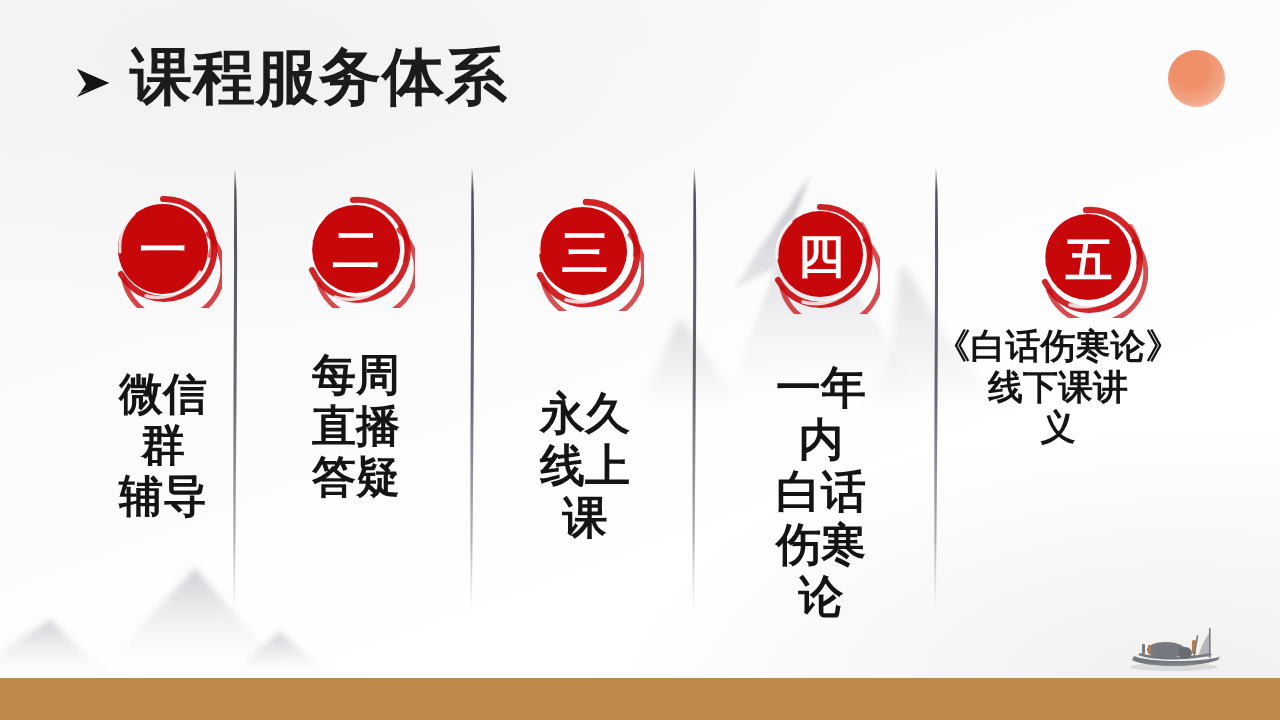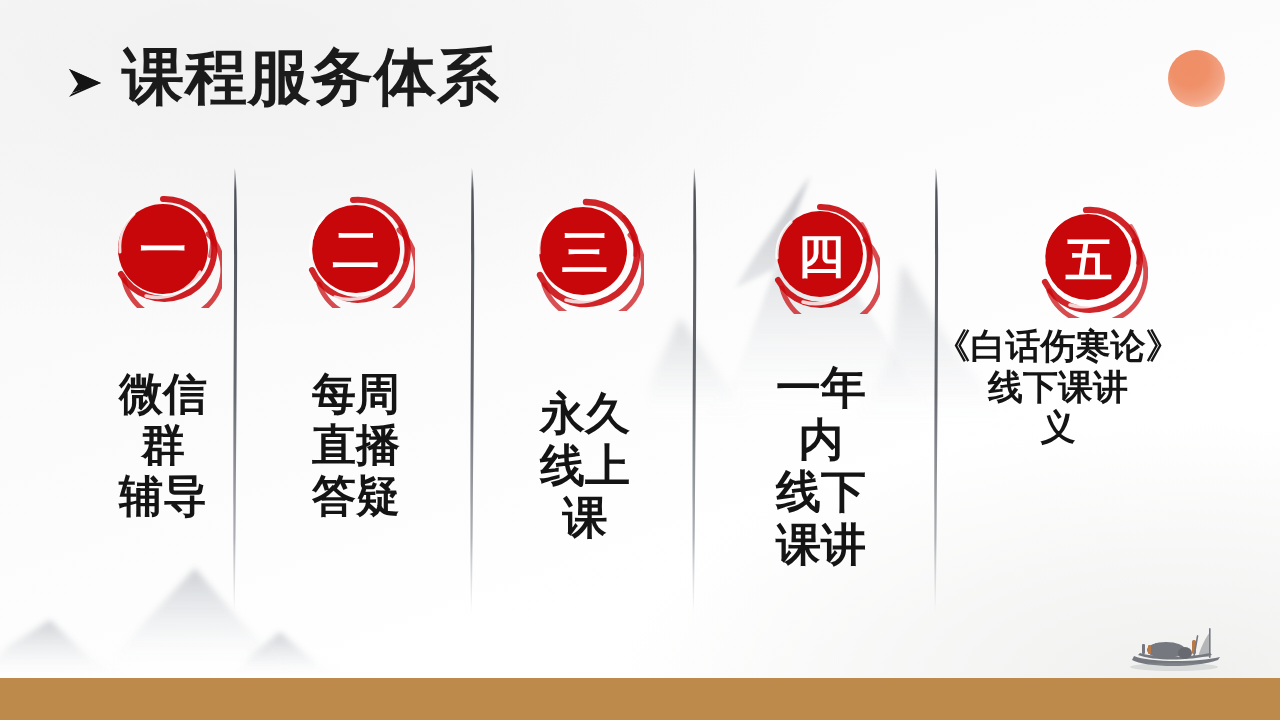--- a/index.html
+++ b/index.html
@@ -76,21 +76,21 @@
     left: 0;
     top: 678px;
     width: 1280px;
     height: 42px;
     background: #bd8a4c;
   }
 
   
   .title-row {
     position: absolute;
-    left: 64px;
+    left: 72px;
     top: 46px;
     display: flex;
     align-items: center;
     gap: 18px;
   }
   .title-bullet {
     width: 40px;
     height: 40px;
     flex: none;
     margin-top: 12px;
@@ -157,21 +157,21 @@
   }
 
   
   #col-1 { left: 104px;  width: 118px; }
   #col-2 { left: 295px;  width: 122px; }
   #col-3 { left: 521px;  width: 128px; top: 193px; }
   #col-4 { left: 757px;  width: 128px; top: 196px; }
   #col-5 { left: 1026px; width: 126px; top: 200px; }
 
   #col-1 .col-label { font-size: 44px; margin-top: 60px; }
-  #col-2 .col-label { font-size: 44px; margin-top: 60px; }
+  #col-2 .col-label { font-size: 44px; margin-top: 41px; }
   #col-3 .col-label { font-size: 45px; margin-top: 77px; }
   #col-4 .col-label { font-size: 45px; margin-top: 48px; }
   #col-5 .col-label { font-size: 35px; margin-top: 8px; width: 250px; margin-left: -62px; }
 
   #div-1 { left: 227px; }
   #div-2 { left: 464px; }
   #div-3 { left: 686px; }
   #div-4 { left: 928px; }
 </style>
 </head>
@@ -328,21 +328,21 @@
         <circle cx="58" cy="58" r="43" fill="#c8070b"></circle>
         <path d="M58 11 A49 49 0 1 1 16 84" fill="none" stroke="#c8070b" stroke-width="6" stroke-linecap="round" opacity="0.9"></path>
         <path d="M20 92 A50 50 0 1 0 103 44" fill="none" stroke="#c8070b" stroke-width="5" stroke-linecap="round" opacity="0.72"></path>
         <path d="M100 28 A48 48 0 0 1 107 64" fill="none" stroke="#c8070b" stroke-width="4" stroke-linecap="round" opacity="0.58"></path>
         <path d="M15 62 A46 46 0 0 1 29 26" fill="none" stroke="#ffffff" stroke-width="3.2" stroke-linecap="round" opacity="0.85"></path>
         <path d="M41 106 A47 47 0 0 0 95 83" fill="none" stroke="#ffffff" stroke-width="3.5" stroke-linecap="round" opacity="0.82"></path>
       </svg>
       <span class="seal-num">四</span>
     </div>
     <div class="col-label">一年内
-线下课讲</div>
+白话伤寒论</div>
   </div>
 
   <div class="col" id="col-5">
     <div class="seal">
       <svg viewBox="0 0 118 118" width="118" height="118">
         <circle cx="58" cy="57" r="43" fill="#c8070b"></circle>
         <path d="M56 10 A50 50 0 1 1 15 82" fill="none" stroke="#c8070b" stroke-width="6.2" stroke-linecap="round" opacity="0.88"></path>
         <path d="M19 91 A50 50 0 1 0 104 41" fill="none" stroke="#c8070b" stroke-width="5" stroke-linecap="round" opacity="0.72"></path>
         <path d="M101 26 A48 48 0 0 1 108 63" fill="none" stroke="#c8070b" stroke-width="4" stroke-linecap="round" opacity="0.55"></path>
         <path d="M14 61 A46 46 0 0 1 28 24" fill="none" stroke="#ffffff" stroke-width="3.2" stroke-linecap="round" opacity="0.82"></path>

